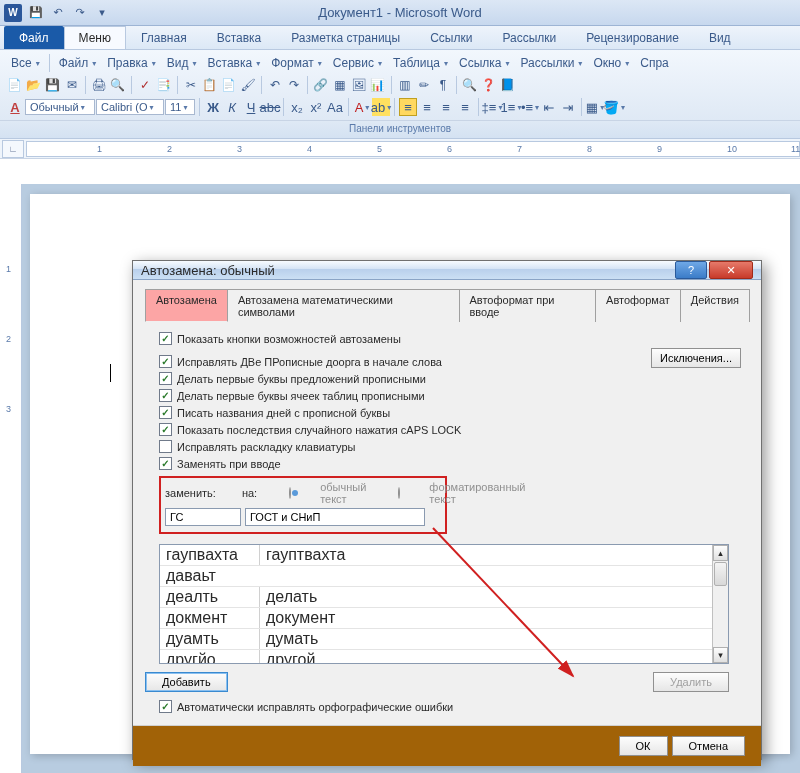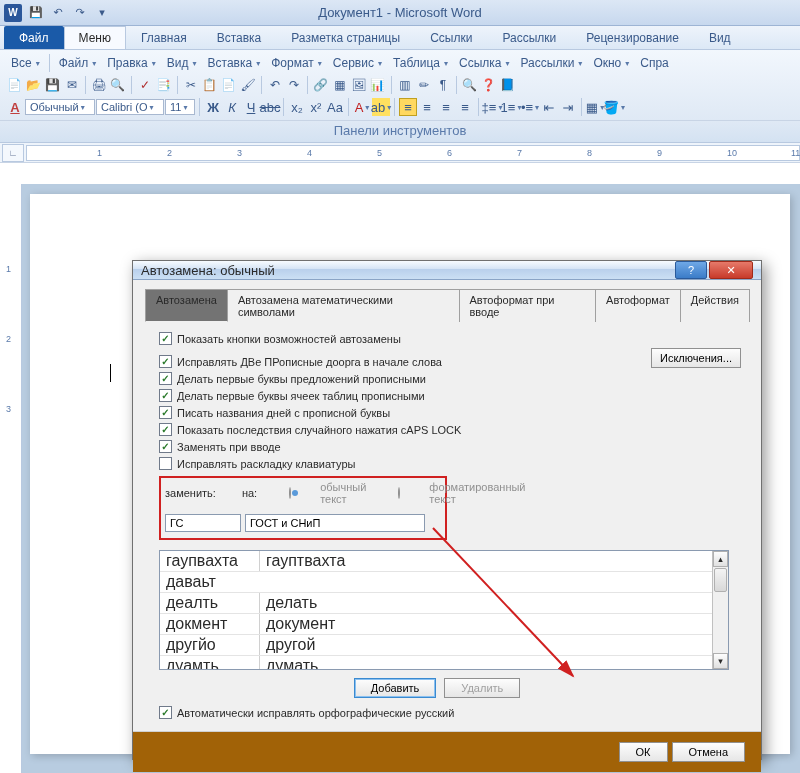--- a/index.html
+++ b/index.html
@@ -23,21 +23,21 @@
 .toolbar-row { display: flex; align-items: center; gap: 1px; padding: 2px 0; flex-wrap: nowrap; }
 .tb-item { padding: 2px 5px; display: flex; align-items: center; gap: 2px; cursor: pointer; white-space: nowrap; }
 .tb-dd::after { content: "▾"; font-size: 8px; margin-left: 2px; color: #5a7aaa; }
 .tb-sep { width: 1px; height: 18px; background: #b8c9e0; margin: 0 3px; }
 .tb-ico { width: 18px; height: 18px; display: inline-flex; align-items: center; justify-content: center; font-size: 12px; border: 1px solid transparent; cursor: pointer; }
 .combo { border: 1px solid #a8b8d0; background: #fff; padding: 1px 4px; font-size: 11px; display: inline-flex; align-items: center; min-width: 0; }
 .combo.style { width: 70px; }
 .combo.font { width: 68px; }
 .combo.size { width: 30px; }
 .row3 .tb-ico { font-size: 13px; }
-.toolbar-caption { text-align: center; font-size: 13px; color: #5a7aaa; padding: 2px 0 4px; background: linear-gradient(#dfe9f5,#d4e2f2); border-bottom: 1px solid #b8c9e0; }
+.toolbar-caption { text-align: center; font-size: 10px; color: #5a7aaa; padding: 2px 0 4px; background: linear-gradient(#dfe9f5,#d4e2f2); border-bottom: 1px solid #b8c9e0; }
 
 
 .ruler { height: 20px; background: #eef4fb; border-bottom: 1px solid #c8d4e5; display: flex; align-items: center; position: relative; }
 .ruler-corner { width: 22px; height: 18px; background: #f4f8fd; border: 1px solid #b8c9e0; margin: 0 2px; font-size: 9px; display: flex; align-items: center; justify-content: center; color: #6a7a9a; }
 .ruler-scale { flex: 1; height: 16px; background: #fff; border: 1px solid #b8c9e0; position: relative; font-size: 9px; color: #5a7aaa; }
 .ruler-num { position: absolute; top: 2px; }
 
 
 .doc-area { position: absolute; top: 184px; left: 0; right: 0; bottom: 0; background: #b8cce0; }
 .v-ruler { position: absolute; left: 0; top: 0; bottom: 0; width: 22px; background: #fff; border-right: 1px solid #b8c9e0; }
@@ -48,47 +48,47 @@
 
 .dialog { position: absolute; left: 132px; top: 260px; width: 630px; height: 500px; border: 1px solid #707070; background: #f0f0f0; box-shadow: 4px 4px 14px rgba(0,0,0,0.4); display: flex; flex-direction: column; }
 .dlg-title { height: 30px; background: linear-gradient(#f7fbff,#d4e3f5 45%,#b9d0ec 46%,#cbdff4); display: flex; align-items: center; padding: 0 8px; font-size: 13px; color: #2a2a2a; border-bottom: 1px solid #8aa4c6; }
 .dlg-title-text { flex: 1; }
 .dlg-help, .dlg-close { width: 32px; height: 18px; margin-left: 2px; border-radius: 2px; display: flex; align-items: center; justify-content: center; font-size: 11px; color: #fff; cursor: pointer; }
 .dlg-help { background: linear-gradient(#6fa8e6,#3b7cc8); border: 1px solid #2a5a9a; }
 .dlg-close { background: linear-gradient(#e67a6a,#c83a2a); border: 1px solid #a02a1a; width: 44px; }
 .dlg-body { flex: 1; padding: 8px 12px 10px; font-size: 11px; color: #2a2a2a; background: #f0f0f0; position: relative; }
 .tab-strip { display: flex; border-bottom: 1px solid #a0a0a0; margin-bottom: 8px; }
 .dlg-tab { padding: 4px 10px; font-size: 11px; border: 1px solid #a0a0a0; border-bottom: none; background: #f0f0f0; margin-right: -1px; position: relative; top: 1px; cursor: pointer; }
-.dlg-tab.active { background: #737373; border-bottom: 1px solid #f0f0f0; z-index: 1; }
+.dlg-tab.active { background: #fca5a5; border-bottom: 1px solid #f0f0f0; z-index: 1; }
 .chk-row { display: flex; align-items: center; padding: 2px 0 2px 14px; gap: 5px; }
 .chk { width: 13px; height: 13px; border: 1px solid #707a8a; background: #fff; display: inline-flex; align-items: center; justify-content: center; font-size: 10px; color: #1a7a1a; }
 .chk.checked::after { content: "✓"; color: #2a7a2a; font-weight: bold; }
 .excl-btn { position: absolute; right: 20px; top: 68px; padding: 3px 8px; font-size: 11px; border: 1px solid #909090; background: linear-gradient(#fdfdfd,#e6e6e6); cursor: pointer; }
 .replace-box { border: 2px solid #d02020; margin: 4px 0 2px 14px; padding: 3px 4px 6px; width: 288px; }
 .replace-labels { display: flex; gap: 26px; align-items: center; font-size: 11px; }
 .replace-labels .lbl1 { width: 76px; }
 .radio { width: 12px; height: 12px; border-radius: 50%; border: 1px solid #909090; background: #fff; display: inline-block; margin: 0 3px 0 6px; vertical-align: middle; position: relative; }
 .radio.sel::after { content: ""; position: absolute; left: 2px; top: 2px; width: 6px; height: 6px; background: #5a9ada; border-radius: 50%; }
-.replace-inputs { display: flex; gap: 4px; margin-top: 9px; }
+.replace-inputs { display: flex; gap: 4px; margin-top: 3px; }
 .replace-inputs input { border: 1px solid #8a9ab0; padding: 2px 4px; font-size: 11px; }
 .inp-from { width: 76px; }
 .inp-to { width: 180px; }
 .disabled-text { color: #909090; }
 
 .listbox { margin: 10px 0 6px 14px; border: 1px solid #8a9ab0; background: #fff; height: 120px; width: 570px; position: relative; }
 .listbox-inner { height: 100%; overflow: hidden; }
 .list-row { display: flex; font-size: 16px; border-bottom: 1px solid #e4e4e4; }
 .list-row span { padding: 1px 6px; }
 .list-row span:first-child { width: 100px; border-right: 1px solid #d0d0d0; }
 .list-row span:last-child { flex: 1; }
 .scroll-v { position: absolute; right: 0; top: 0; bottom: 0; width: 16px; background: #f0f0f0; border-left: 1px solid #c0c0c0; }
 .scroll-btn { height: 16px; background: linear-gradient(#fdfdfd,#e0e0e0); border: 1px solid #b0b0b0; font-size: 9px; display: flex; align-items: center; justify-content: center; cursor: pointer; }
 .scroll-thumb { position: absolute; left: 1px; right: 1px; top: 17px; height: 24px; background: linear-gradient(#f4f4f4,#d8d8d8); border: 1px solid #b0b0b0; border-radius: 2px; }
 
-.btn-row { display: flex; justify-content: center; gap: 8px; padding: 2px 20px 6px 0; }
+.btn-row { display: flex; justify-content: space-between; gap: 8px; padding: 2px 20px 6px 0; }
 .dlg-btn { padding: 3px 16px; font-size: 11px; border: 1px solid #909090; background: linear-gradient(#fdfdfd,#e6e6e6); cursor: pointer; }
 .dlg-btn.primary { border: 1px solid #3a8ad0; box-shadow: 0 0 0 1px #8ac0f0 inset; }
 .dlg-btn.disabled { color: #a0a0a0; }
 .footer-btns { display: flex; justify-content: flex-end; gap: 4px; padding: 10px 16px; border-top: 1px solid #d0d0d0; background: #a16207; }
 
 
 .arrow-svg { position: absolute; left: 0; top: 0; pointer-events: none; }
 </style>
 </head>
 <body>
@@ -262,26 +262,26 @@
       </div>
     <div class="chk-row">
         <span class="chk checked"></span>
         <span>Писать названия дней с прописной буквы</span>
       </div>
     <div class="chk-row">
         <span class="chk checked"></span>
         <span>Показать последствия случайного нажатия cAPS LOCK</span>
       </div>
     <div class="chk-row">
-        <span class="chk checked"></span>
-        <span>Заменять при вводе</span>
-      </div>
-    <div class="chk-row">
         <span class="chk"></span>
         <span>Исправлять раскладку клавиатуры</span>
+      </div>
+    <div class="chk-row">
+        <span class="chk checked"></span>
+        <span>Заменять при вводе</span>
       </div>
 
     <button class="excl-btn">Исключения...</button>
 
     <div class="replace-box">
       <div class="replace-labels">
         <span class="lbl1">заменить:</span>
         <span>на:</span>
         <span class="radio sel"></span>
           <span class="disabled-text">обычный текст</span>
@@ -305,43 +305,43 @@
           </div>
         <div class="list-row">
             <span>деалть</span>
             <span>делать</span>
           </div>
         <div class="list-row">
             <span>докмент</span>
             <span>документ</span>
           </div>
         <div class="list-row">
+            <span>дуамть</span>
+            <span>думать</span>
+          </div>
+        <div class="list-row">
             <span>другйо</span>
             <span>другой</span>
-          </div>
-        <div class="list-row">
-            <span>дуамть</span>
-            <span>думать</span>
           </div>
       </div>
       <div class="scroll-v">
         <div class="scroll-btn">▴</div>
         <div class="scroll-thumb"></div>
         <div class="scroll-btn" style="position:absolute;bottom:0;left:0;right:0;">▾</div>
       </div>
     </div>
 
     <div class="btn-row">
       <button class="dlg-btn primary">Добавить</button>
       <button class="dlg-btn disabled">Удалить</button>
     </div>
 
     <div class="chk-row">
         <span class="chk checked"></span>
-        <span>Автоматически исправлять орфографические русский</span>
+        <span>Автоматически исправлять орфографические ошибки</span>
       </div>
 
     <svg class="arrow-svg" width="630" height="440">
       <defs>
           <marker id="ah" markerWidth="10" markerHeight="10" refX="8" refY="3" orient="auto">
             <path d="M0,0 L9,3 L0,6 Z" fill="#d02020"></path>
           </marker>
         </defs>
       <line x1="300" y1="248" x2="440" y2="396" stroke="#d02020" stroke-width="2" marker-end="url(#ah)"></line>
     </svg>

